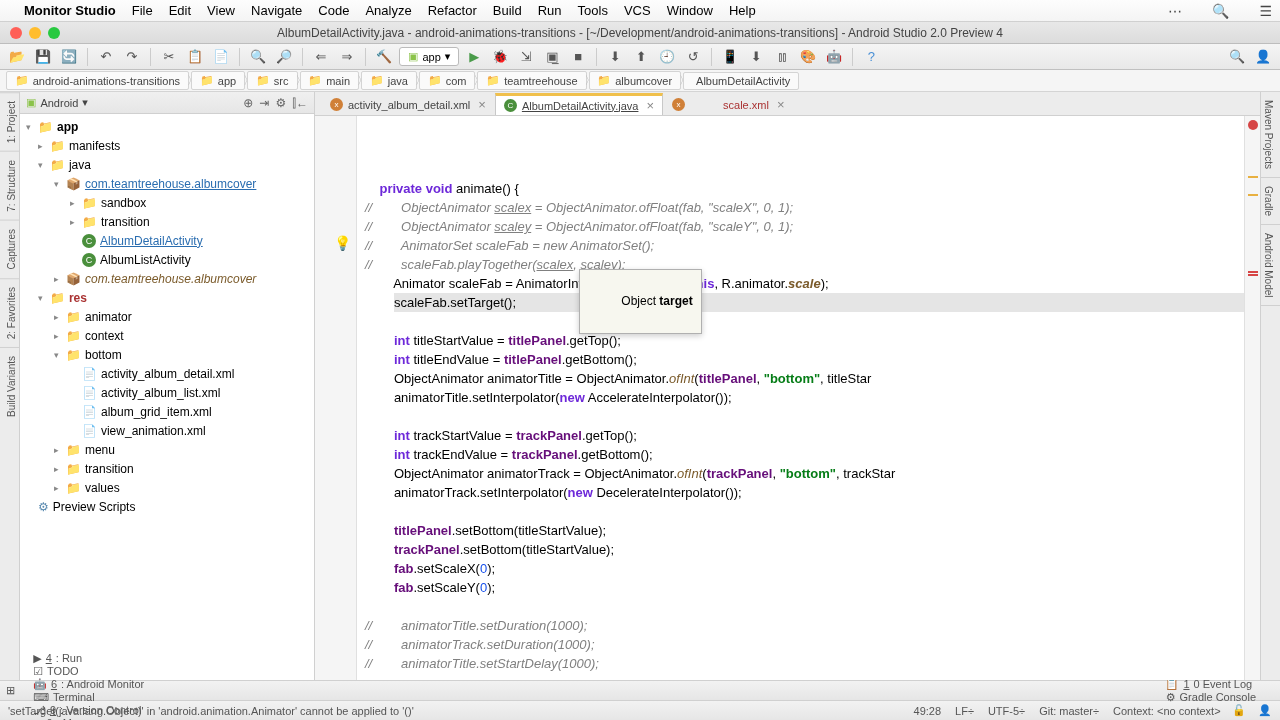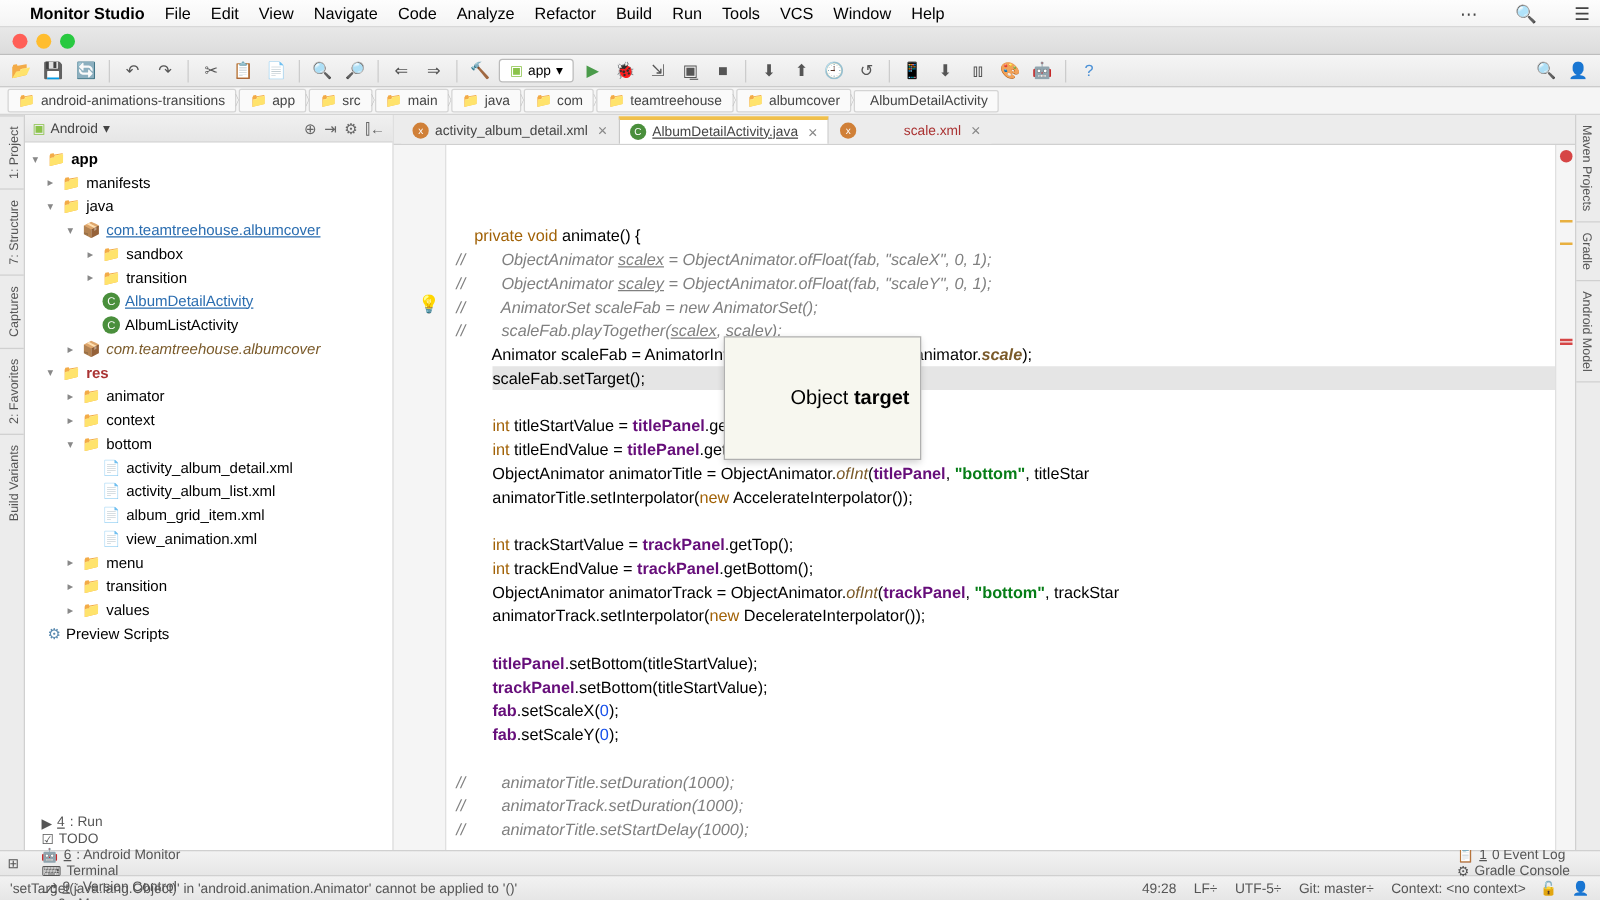--- a/index.html
+++ b/index.html
@@ -74,29 +74,29 @@
 .tab .ico.java { background:#4a8f3c; color:#fff; }
 .tab .close { color:#888; font-size:13px; margin-left:3px; }
 .tab.underline .tabname { text-decoration:underline; }
 .tab.red .tabname { color:#a33;margin-left:33px; }
 
 .editor { flex:1; display:flex; background:#fff; font-family:Menlo,Consolas,monospace; font-size:13px; line-height:19px; overflow:hidden; position:relative; }
 .gutter { width:42px; background:#f5f5f5; border-right:1px solid #e0e0e0; padding-top:6px; color:#aaa; font-size:10px; text-align:right; padding-right:6px; position:relative; }
 .gutter .bulb { position:absolute; right:4px; top:118px; color:#e8b83c; font-size:14px; }
 .code { flex:1; padding:6px 0 6px 8px; overflow:hidden; white-space:pre; position:relative; }
 
-.kw { color:#a16207; font-weight:normal; }
+.kw { color:#6d28d9; font-weight:bold; }
 .cm { color:#808080; font-style:italic; }
 .str { color:#067d17; font-weight:bold; }
 .fld { color:#660e7a; font-weight:bold; }
 .ital { font-style:italic; color:#7a5a2a; }
 .num { color:#1750eb; }
 .hl-line { background:#e5e5e5; display:inline-block; width:100%; }
 
-.tooltip { position:absolute; left:222px; top:153px; background:#f7f7ef; border:1px solid #b0b0b0; padding:20px 8px; font-family:-apple-system,sans-serif; font-size:16px; box-shadow:0 2px 6px rgba(0,0,0,.2); }
+.tooltip { position:absolute; left:222px; top:153px; background:#f7f7ef; border:1px solid #b0b0b0; padding:3px 8px; font-family:-apple-system,sans-serif; font-size:12px; box-shadow:0 2px 6px rgba(0,0,0,.2); }
 .tooltip b { font-weight:700; }
 
 .right-gutter { width:16px; background:#f5f5f5; border-left:1px solid #e0e0e0; position:relative; }
 .right-gutter .mark { position:absolute; right:2px; width:10px; height:2px; }
 .right-gutter .err { position:absolute; right:2px; top:4px; width:10px; height:10px; border-radius:50%; background:#d64545; }
 
 
 .bottom-tools { height:20px; background:linear-gradient(#f2f2f2,#e6e6e6); border-top:1px solid #d0d0d0; display:flex; align-items:center; padding:0 6px; font-size:11px; color:#555; }
 .bottom-tools .bt { display:flex; align-items:center; gap:4px; margin-right:18px; }
 .bottom-tools .bt .u { text-decoration:underline; }
@@ -120,20 +120,21 @@
   <span class="mac-right-icon">🔍</span>
   <span class="mac-right-icon">☰</span>
 </div>
 
 <div class="titlebar">
   <div class="traffic">
     <div class="tl r"></div>
     <div class="tl y"></div>
     <div class="tl g"></div>
   </div>
+  <div class="titlebar-text">AlbumDetailActivity.java - android-animations-transitions - [~/Development/android-animations-transitions] - Android Studio 2.0 Preview 4</div>
 </div>
 
 <div class="toolbar">
   <span class="tool-btn">📂</span>
   <span class="tool-btn">💾</span>
   <span class="tool-btn">🔄</span>
   <span class="tool-sep"></span>
   <span class="tool-btn">↶</span>
   <span class="tool-btn">↷</span>
   <span class="tool-sep"></span>

